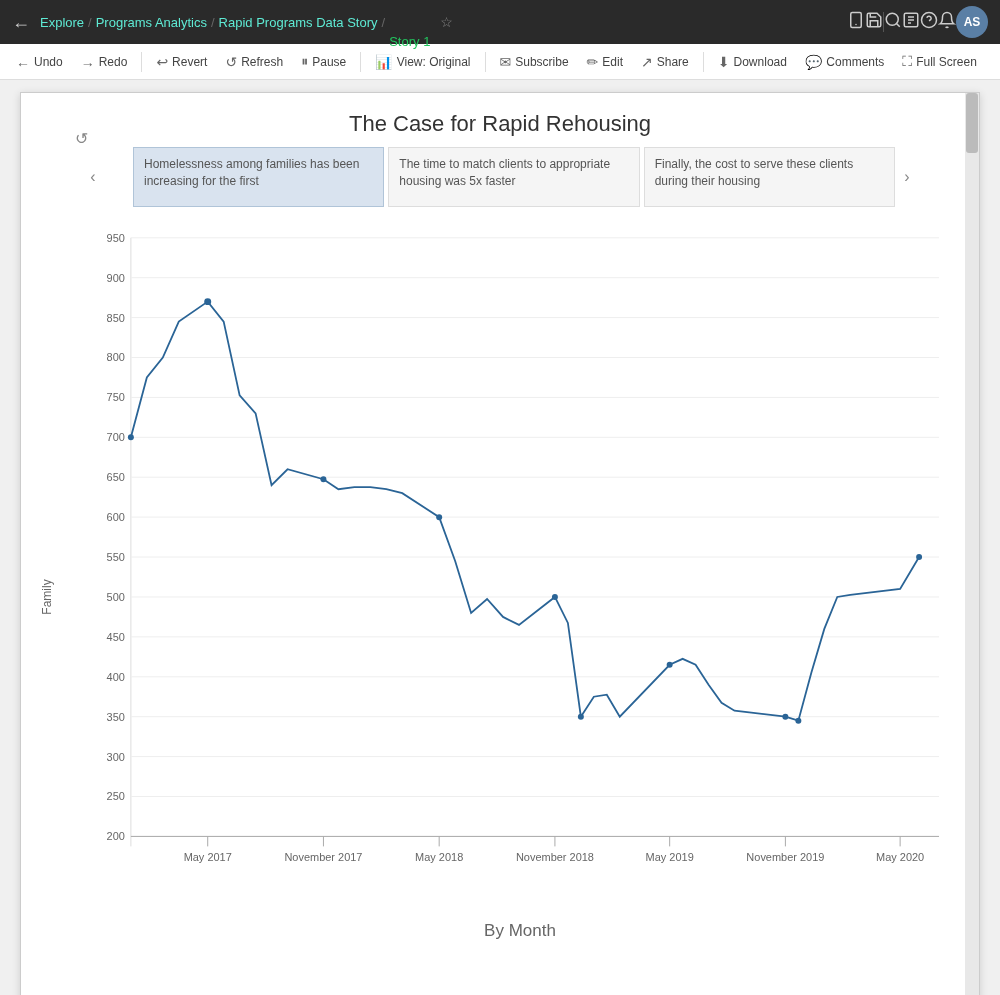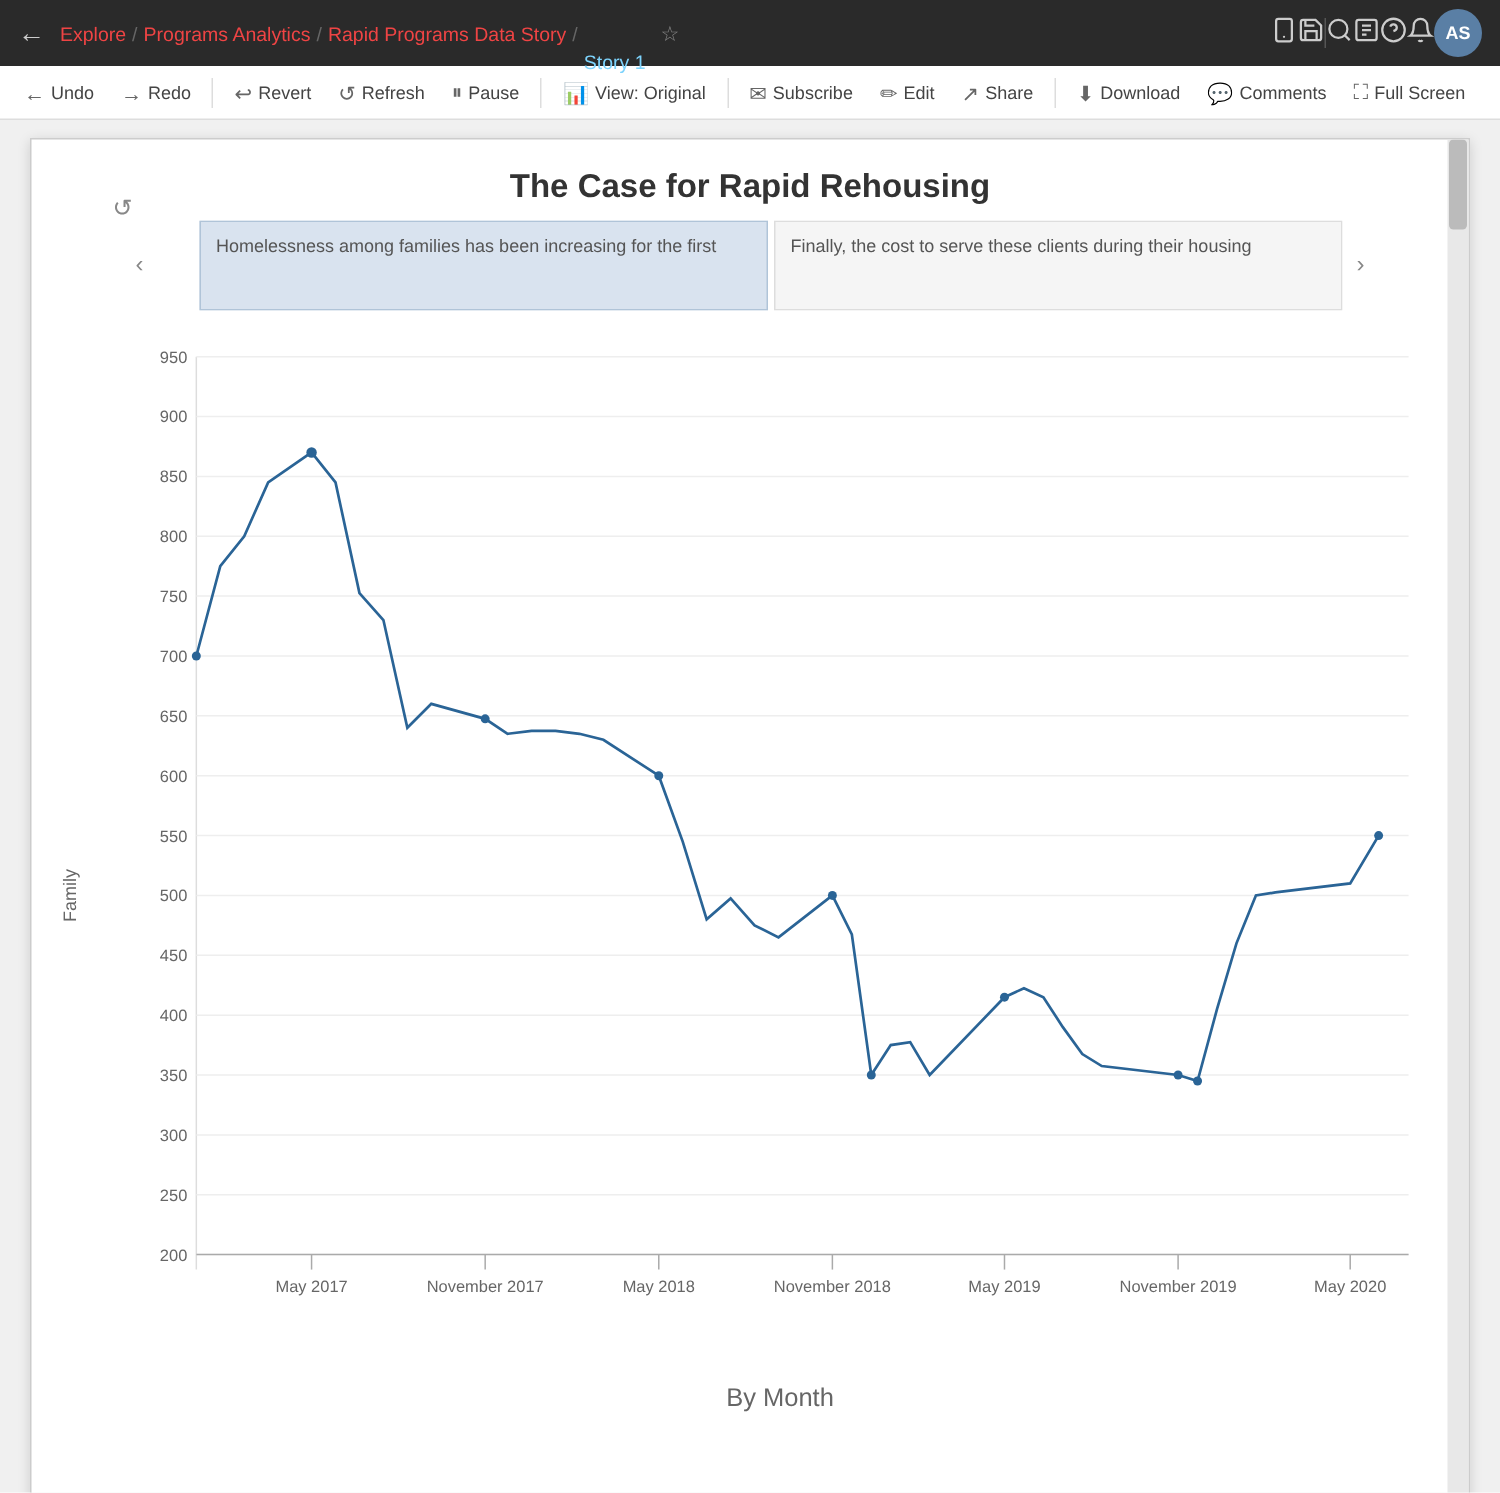--- a/index.html
+++ b/index.html
@@ -10,23 +10,23 @@
       background: #2a2a2a;
       color: #ccc;
       height: 44px;
       display: flex;
       align-items: center;
       padding: 0 12px;
       gap: 6px;
     }
     .nav-back-btn { color: #ccc; font-size: 18px; cursor: pointer; margin-right: 4px; }
     .nav-breadcrumb { display: flex; align-items: center; gap: 4px; font-size: 13px; }
-    .nav-breadcrumb span { color: #ef4444; }
+    .nav-breadcrumb span { color: #5eead4; }
     .nav-breadcrumb .sep { color: #666; }
-    .nav-breadcrumb .current { color: #7dd3fc; margin-top: 39px; }
+    .nav-breadcrumb .current { color: #22c55e; margin-top: 39px; }
     .nav-star { color: #888; margin-left: 4px; font-size: 14px; cursor: pointer; }
     .nav-spacer { flex: 1; }
     .nav-icons { display: flex; align-items: center; }
     .nav-icon { color: #ccc; font-size: 18px; cursor: pointer; }
     .nav-avatar {
       width: 32px; height: 32px; border-radius: 50%;
       background: #5a7fa5; color: #fff; font-size: 12px; font-weight: bold;
       display: flex; align-items: center; justify-content: center;
       cursor: pointer;
     }
@@ -60,21 +60,21 @@
       box-shadow: 0 2px 8px rgba(0,0,0,0.15);
       height: 920px;
       position: relative;
       overflow: hidden;
     }
 
     
     .story-title {
       text-align: center;
       font-size: 22px;
-      font-weight: 700;
+      font-weight: 400;
       color: #333;
       padding: 18px 0 10px;
     }
 
     
     .story-nav {
       display: flex;
       align-items: center;
       padding: 0 30px;
       margin-bottom: 10px;
@@ -287,20 +287,21 @@
   </div>
 
   <h1 class="story-title">The Case for Rapid Rehousing</h1>
 
   <div style="position:relative; margin: 0 30px 0 30px;">
     <span style="position:absolute; left: 24px; top:-18px; font-size:16px; color:#888; cursor:pointer;">↺</span>
     <div class="story-nav">
       <span class="story-nav-arrow">‹</span>
       <div class="story-cards">
         <div class="story-card active">Homelessness among families has been increasing for the first</div>
+        <div class="story-card">The time to match clients to appropriate housing was 5x faster</div>
         <div class="story-card">Finally, the cost to serve these clients during their housing</div>
       </div>
       <span class="story-nav-arrow">›</span>
     </div>
   </div>
 
   <div class="chart-container">
     <div class="y-axis-label">Family</div>
     <svg class="chart-svg-container" viewBox="0 0 880 680" preserveAspectRatio="xMidYMid meet">
 

